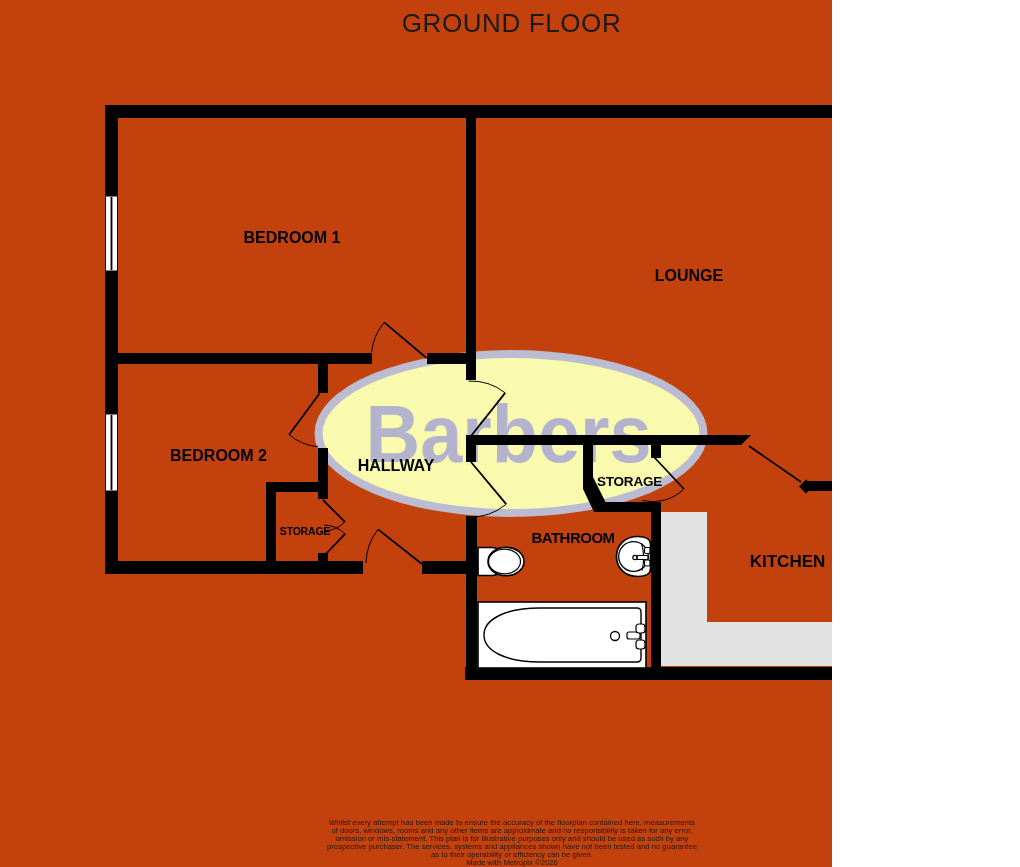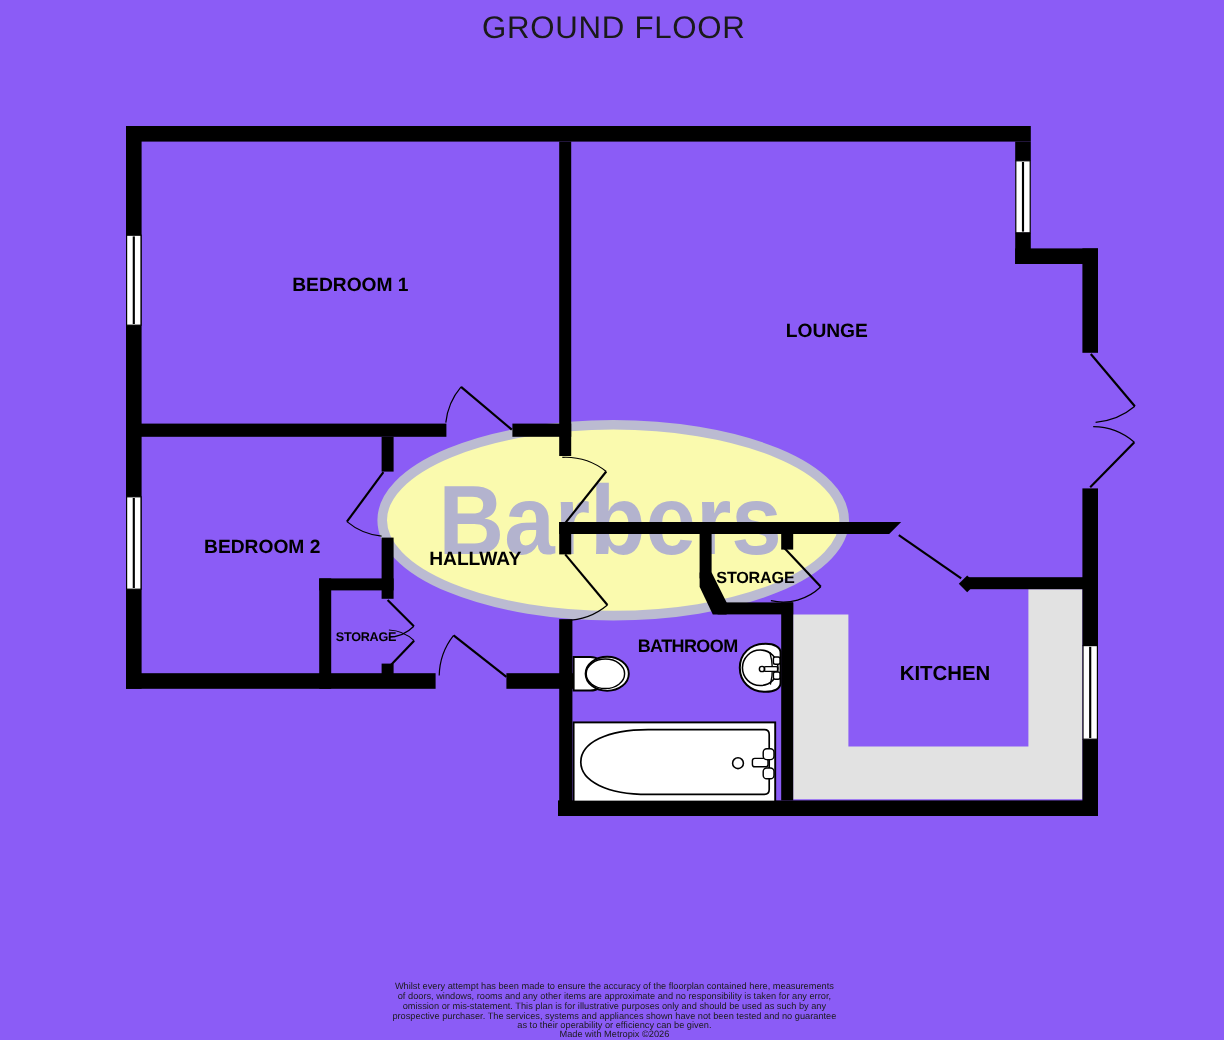--- a/index.html
+++ b/index.html
@@ -1,16 +1,16 @@
 <!DOCTYPE html>
 <html><head>
 <meta charset="utf-8">
 <style>
 html,body{margin:0;padding:0;background:#fff;}
-#page{position:relative;width:1020px;height:867px;background:#8b5cf6;overflow:hidden;}
+#page{position:relative;width:832px;height:867px;background:#c2410c;overflow:hidden;}
 svg text{font-family:"Liberation Sans",sans-serif;}
 </style>
 </head>
 <body>
 <div id="page">
 <svg width="1020" height="867" viewBox="0 0 1020 867" xmlns="http://www.w3.org/2000/svg">
 
 <text x="511.5" y="31.5" font-size="26" text-anchor="middle" fill="#1a1a1a" letter-spacing="0.6">GROUND FLOOR</text>
 
 <g>

